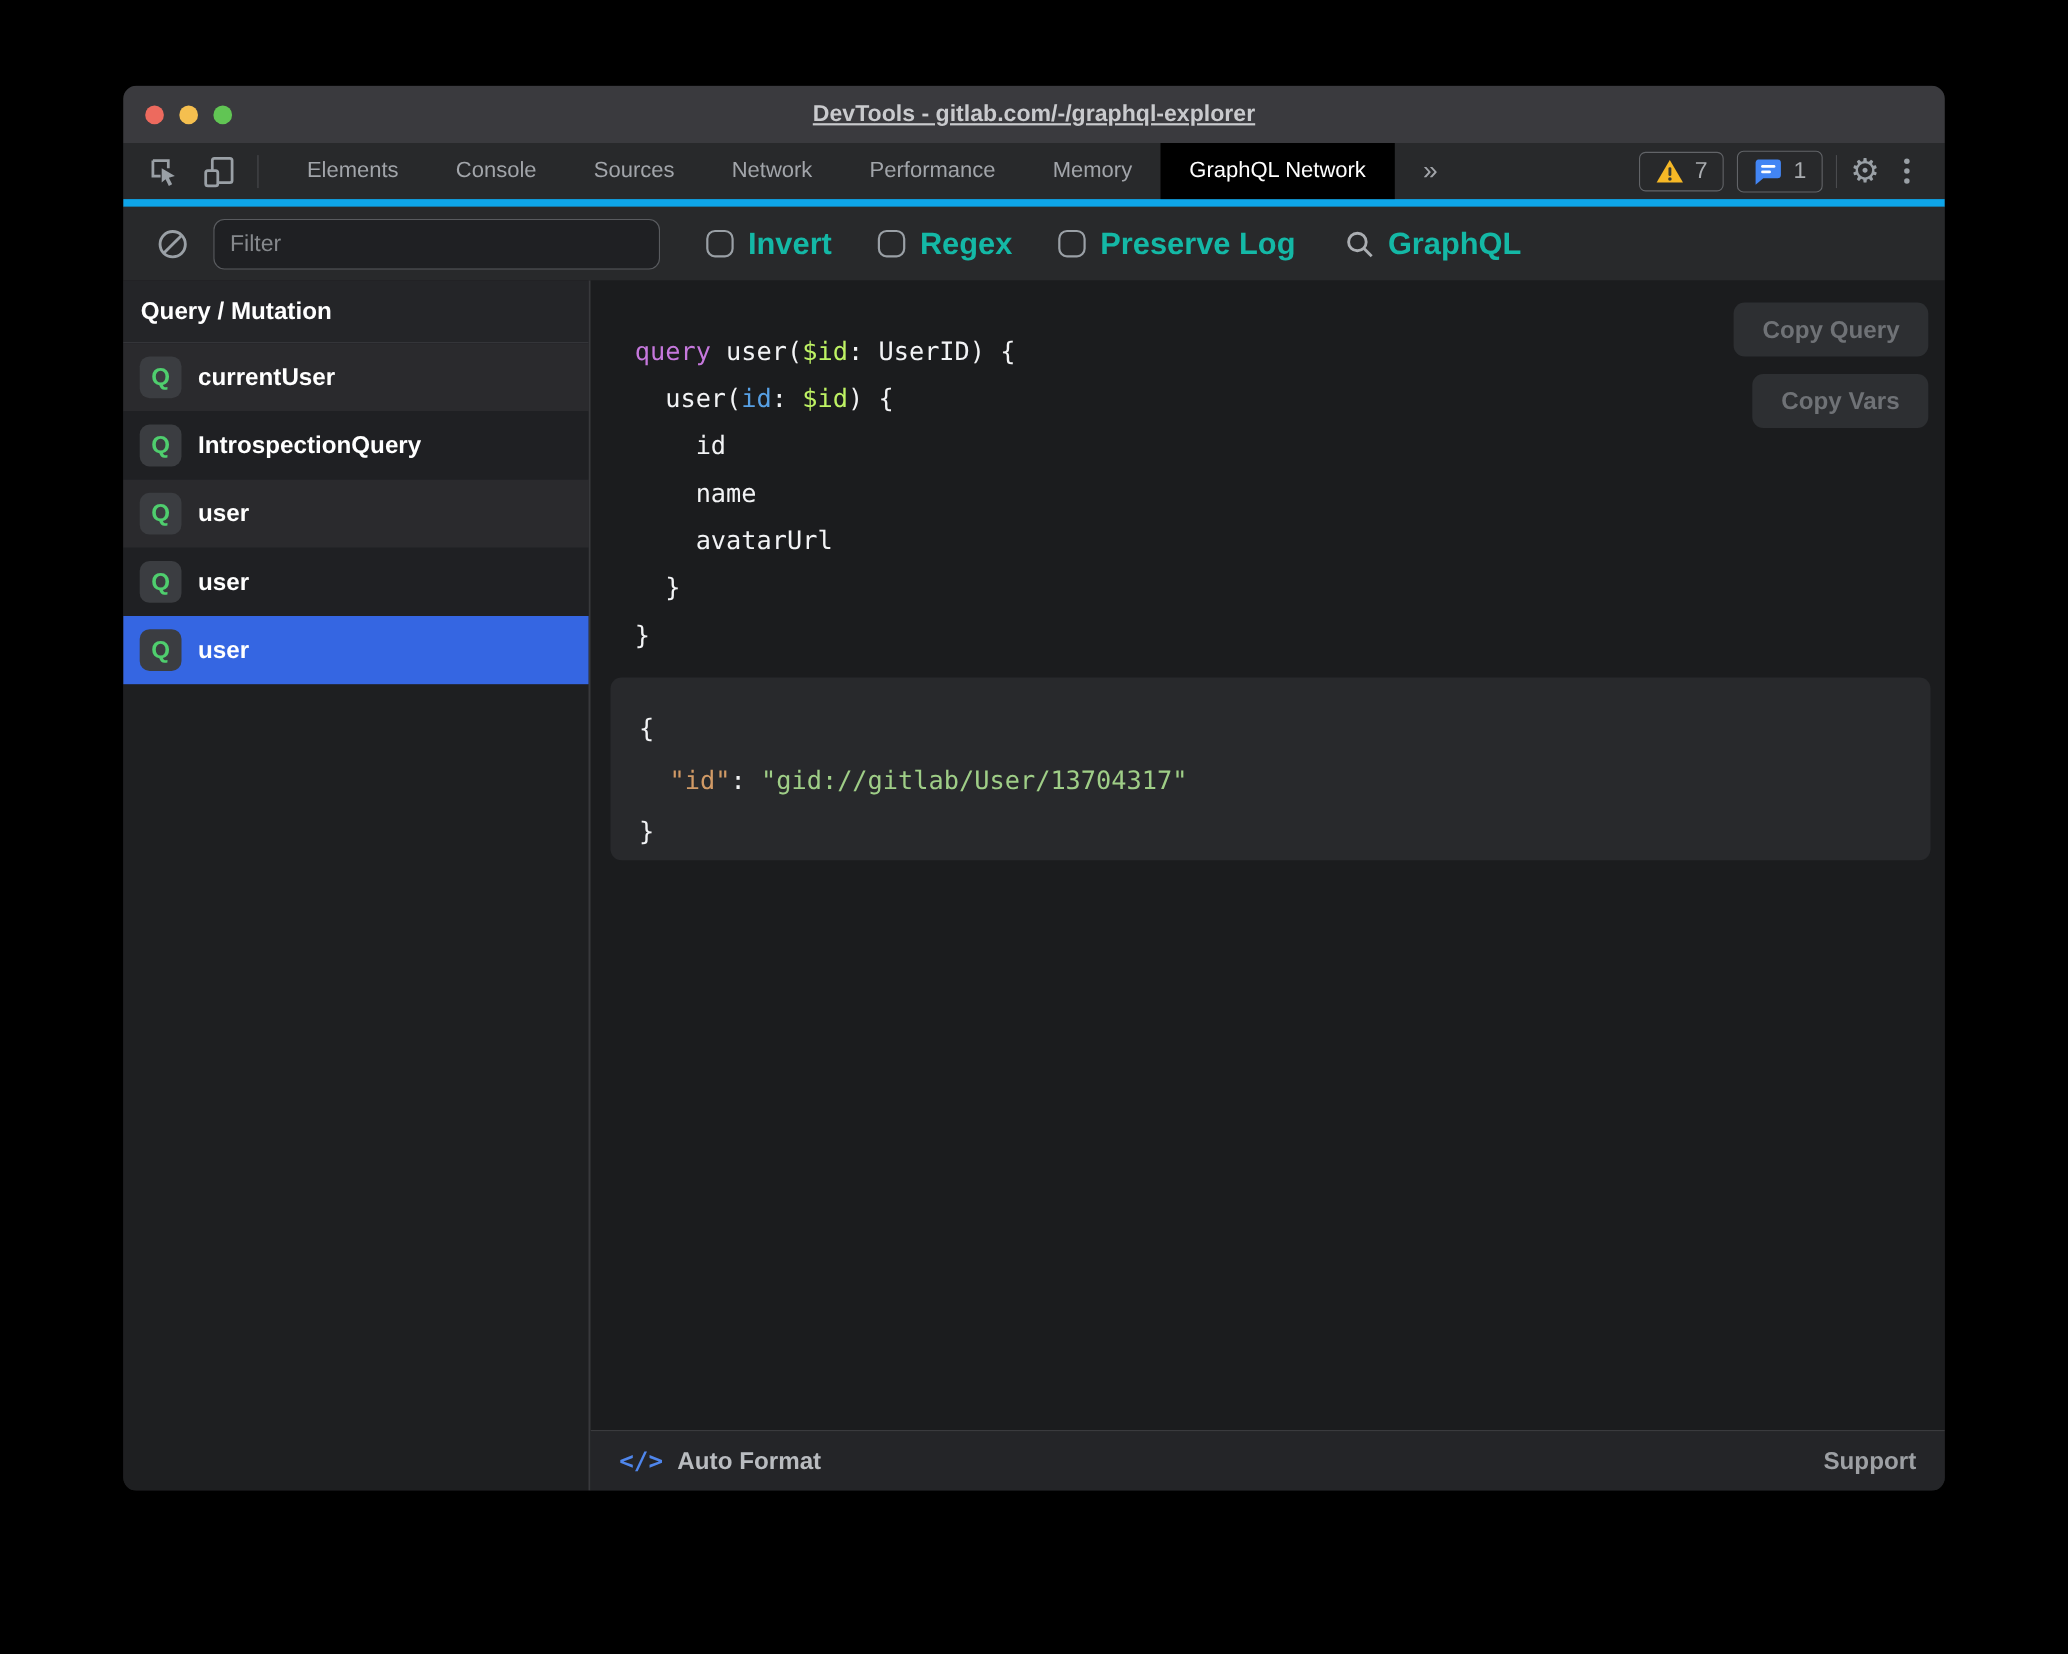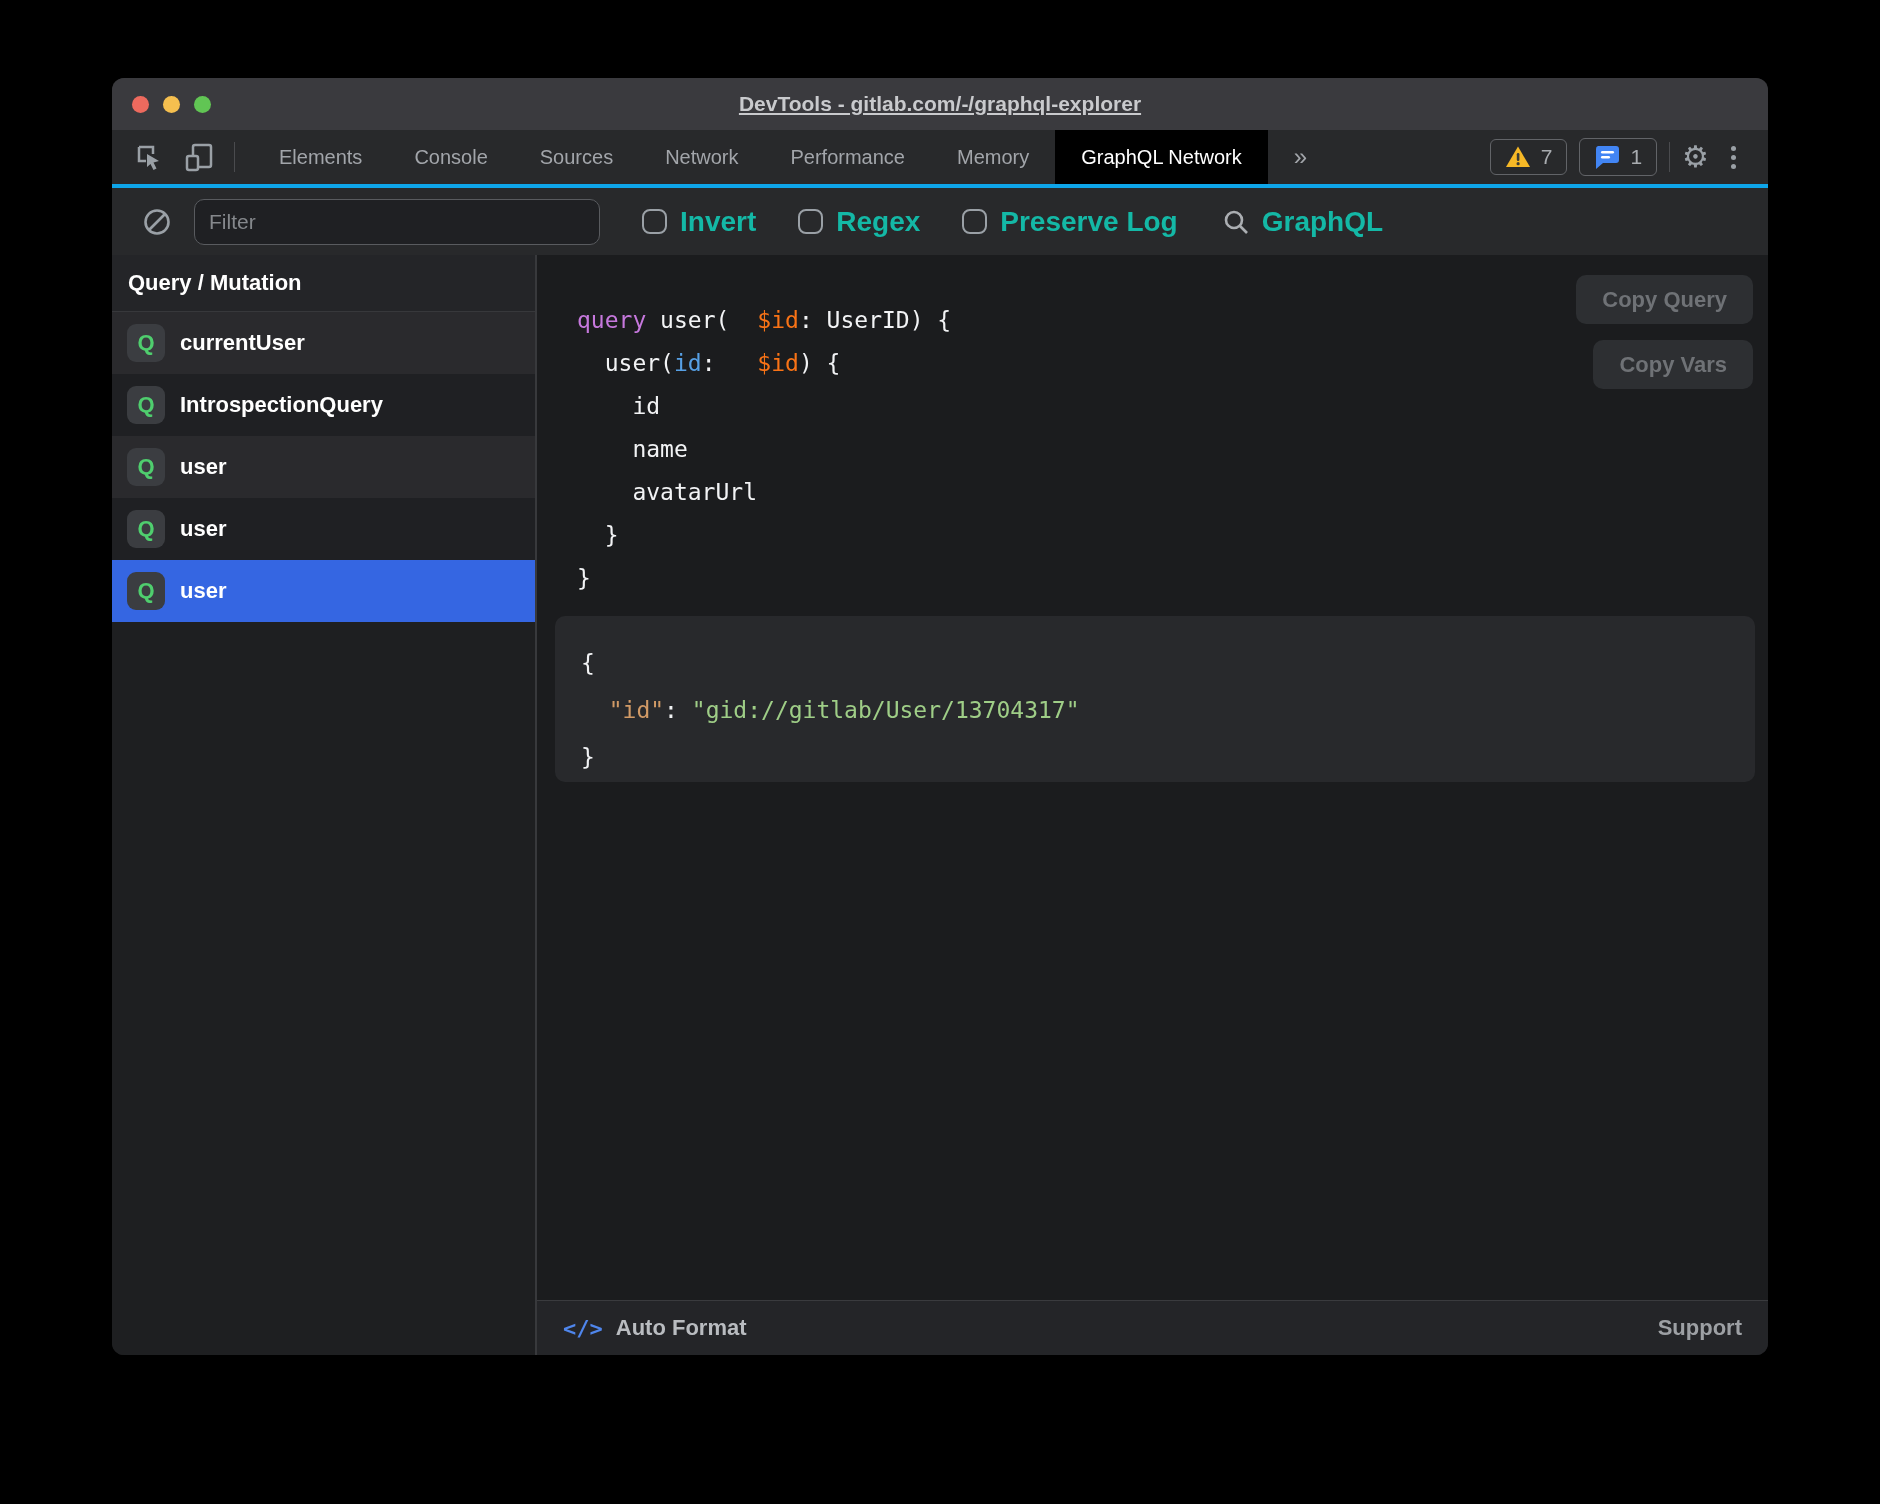--- a/index.html
+++ b/index.html
@@ -24,21 +24,21 @@
   .light.yellow { background: #f5bf4f; }
   .light.green { background: #61c554; }
   .win-title {
     position: absolute; left: 0; right: 0; text-align: center;
     color: #c9cacd; font-size: 21px; font-weight: bold; text-decoration: underline;
   }
 
   
   .toolbar {
     height: 58px; background: #28292b; flex: 0 0 auto;
-    display: flex; align-items: stretch; border-bottom: 4px solid #0ea5e9;
+    display: flex; align-items: stretch; border-bottom: 7px solid #0ea5e9;
   }
   .tool-icons { display: flex; align-items: center; gap: 20px; padding: 0 18px 0 22px; }
   .tool-icon { width: 30px; height: 30px; display: flex; align-items: center; justify-content: center; cursor: pointer; }
   .vdiv { width: 1px; height: 30px; background: #4a4b4e; align-self: center; }
   .tabs { display: flex; align-items: stretch; }
   .tb-tab {
     display: flex; align-items: center; padding: 0 26px;
     color: #a2a5aa; font-size: 20px; cursor: pointer; white-space: nowrap;
   }
   .tb-tab.selected { background: #000; color: #fff; }
@@ -109,21 +109,21 @@
   .close-x {
     position: absolute; right: 22px; top: 0; bottom: 0;
     display: flex; align-items: center; color: #a2a5aa; font-size: 32px; cursor: pointer;
   }
 
   .content { flex: 1; position: relative; overflow: hidden; }
   .code { font-family: "DejaVu Sans Mono", monospace; font-size: 23px; white-space: pre; }
   .query-code { margin: 44px 0 0 40px; line-height: 43px; }
   .tok-pl  { color: #f2f3f5; }
   .tok-kw  { color: #c678dd; }
-  .tok-var { color: #f97316; margin-left: 28px; }
+  .tok-var { color: #bef264; }
   .tok-arg { color: #57a0e5; }
   .tok-key { color: #d19a66; }
   .tok-str { color: #9fce87; }
 
   .copy-btn {
     position: absolute; right: 15px;
     background: #2d2f32; border: none; border-radius: 10px;
     color: #6f7276; font-size: 22px; font-weight: bold;
     padding: 0 26px; height: 49px; cursor: pointer;
     font-family: "Liberation Sans", sans-serif;

